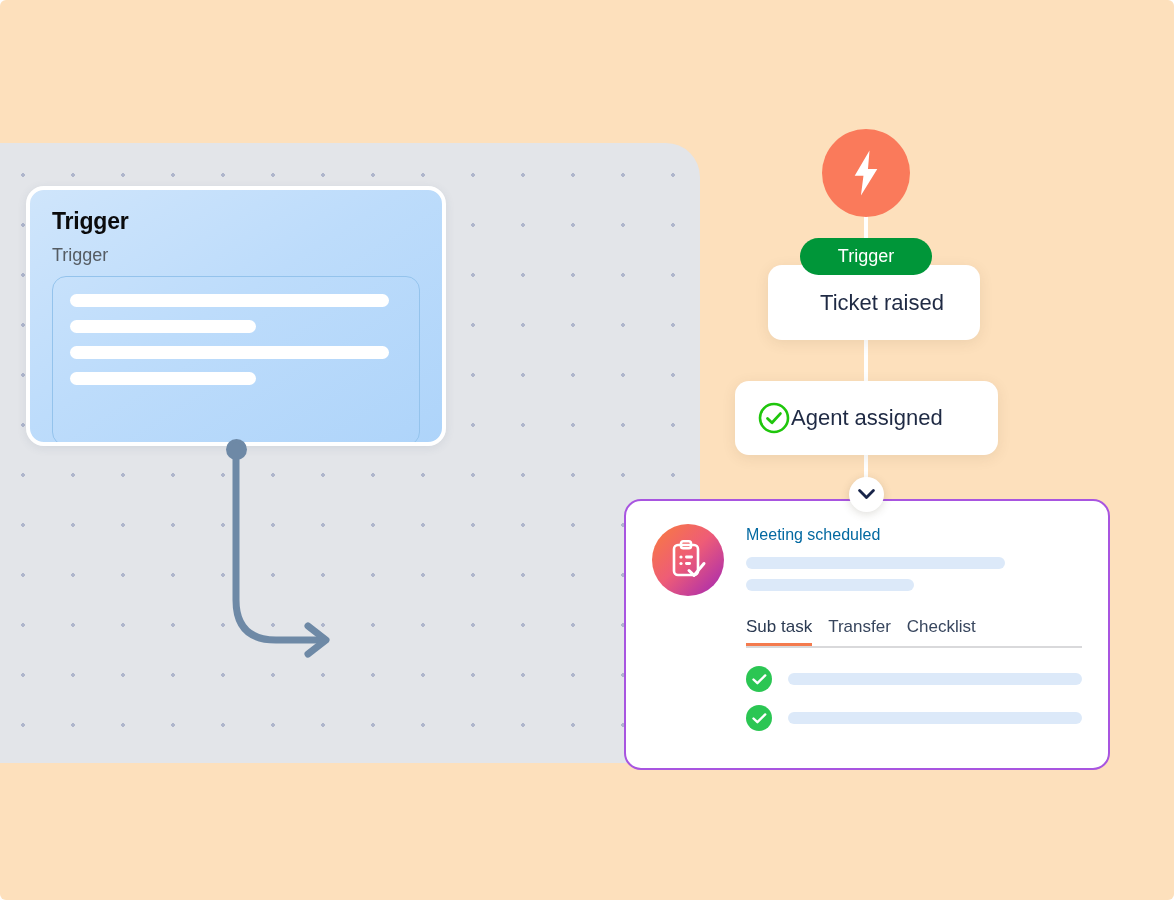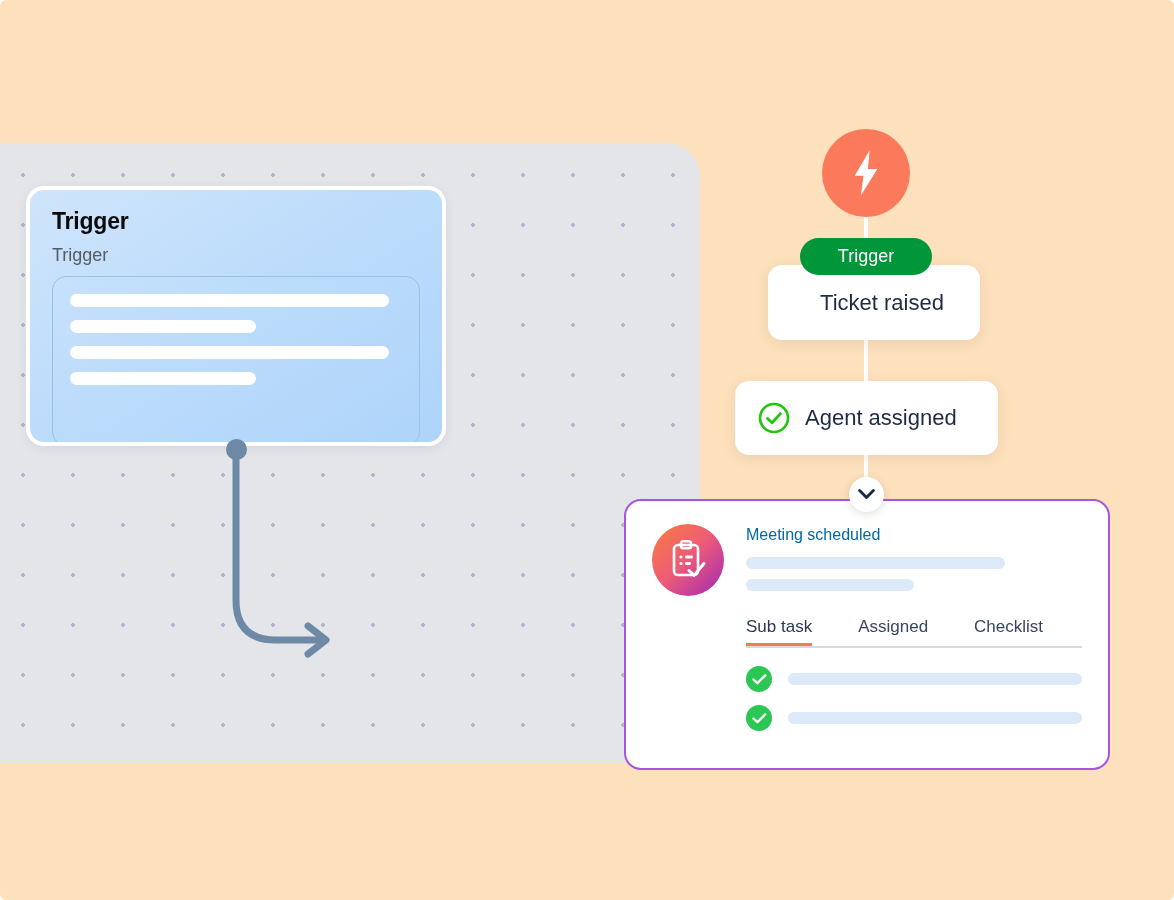--- a/index.html
+++ b/index.html
@@ -195,21 +195,20 @@
     top: 381px;
     width: 263px;
     height: 74px;
     background: #ffffff;
     border-radius: 14px;
     box-shadow: 0 3px 14px rgba(90,70,40,.10);
     display: flex;
     align-items: center;
     padding-left: 22px;
     box-sizing: border-box;
-    gap: 14px;
   }
   #agent-label {
     font-size: 22px;
     color: #1F2A44;
   }
 
   #chevron-toggle {
     position: absolute;
     left: 849px;
     top: 477px;
@@ -262,21 +261,21 @@
   .skel-blue {
     height: 12px;
     border-radius: 6px;
     background: #DCE9F9;
   }
   #meet-skel-1 { width: 77%; margin-bottom: 10px; }
   #meet-skel-2 { width: 50%; }
 
   #meeting-tabs {
     display: flex;
-    gap: 46px;
+    gap: 16px;
     margin-top: 26px;
     border-bottom: 2px solid #D9D9DB;
     position: relative;
   }
   .tab {
     font-size: 17px;
     color: #38465E;
     padding-bottom: 9px;
     white-space: nowrap;
   }
@@ -379,21 +378,21 @@
           <path d="M21 32.5 L26 37.4 L36 25.5" fill="none" stroke="#ffffff" stroke-width="3" stroke-linecap="round" stroke-linejoin="round"></path>
         </svg>
       </div>
       <div id="meeting-right">
         <div id="meeting-title">Meeting scheduled</div>
         <div class="skel-blue" id="meet-skel-1"></div>
         <div class="skel-blue" id="meet-skel-2"></div>
 
         <div id="meeting-tabs">
           <div class="tab active">Sub task</div>
-          <div class="tab">Assigned</div>
+          <div class="tab">Transfer</div>
           <div class="tab">Checklist</div>
         </div>
 
         <div id="subtask-list">
           <div class="subtask-row">
             <span class="check-dot">
               <svg width="15" height="11" viewBox="0 0 15 11" aria-hidden="true">
                 <path d="M1.5 5.5 L5.4 9.2 L13.2 1.4" fill="none" stroke="#ffffff" stroke-width="2.4" stroke-linecap="round" stroke-linejoin="round"></path>
               </svg>
             </span>

